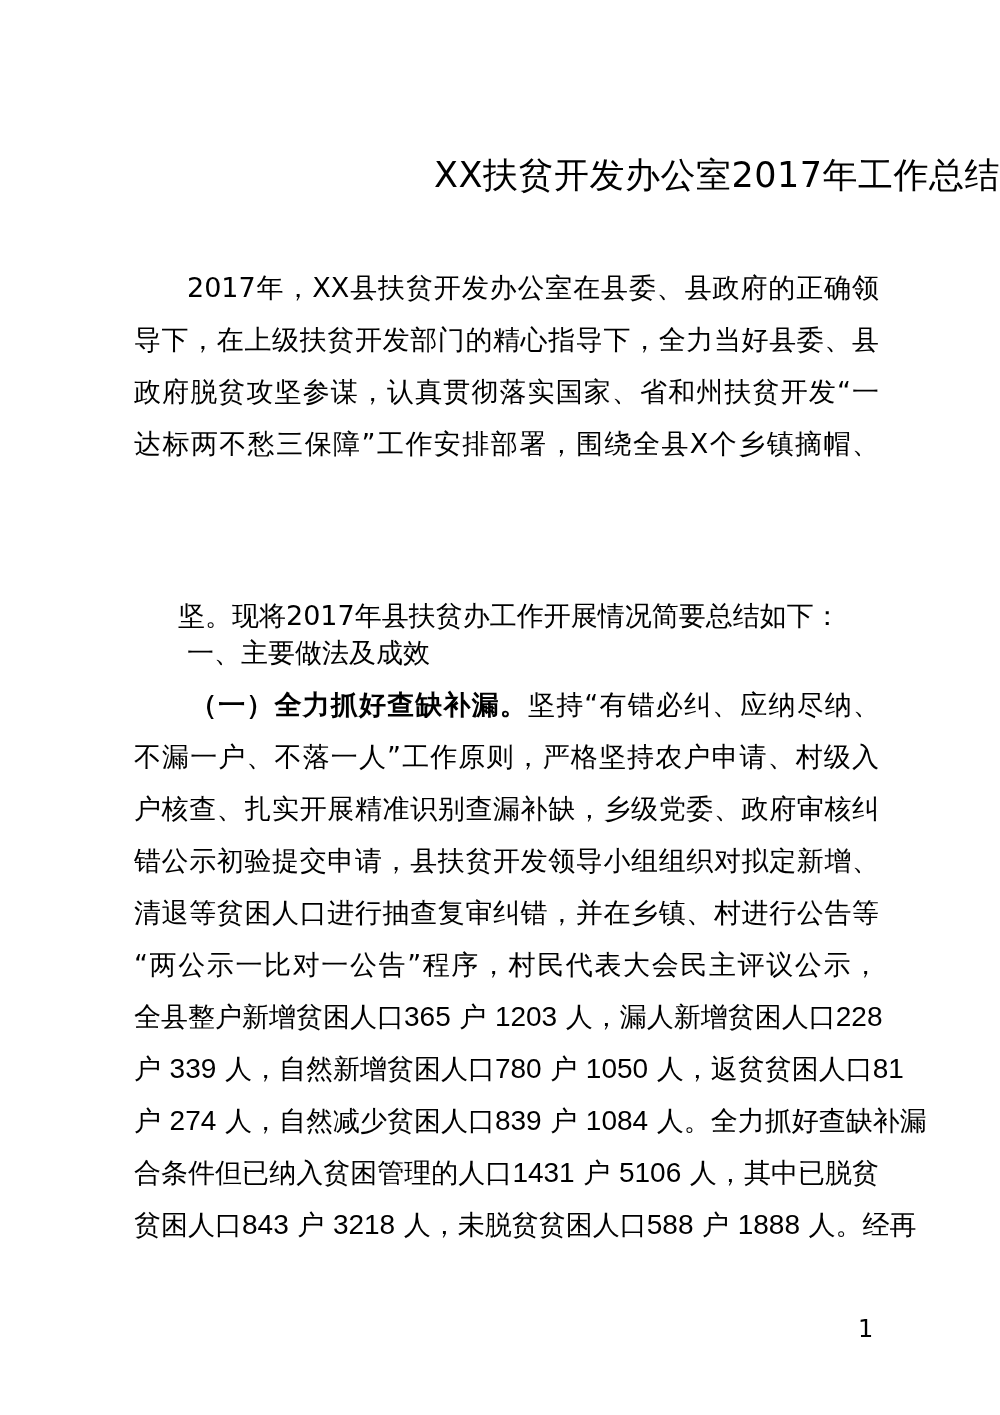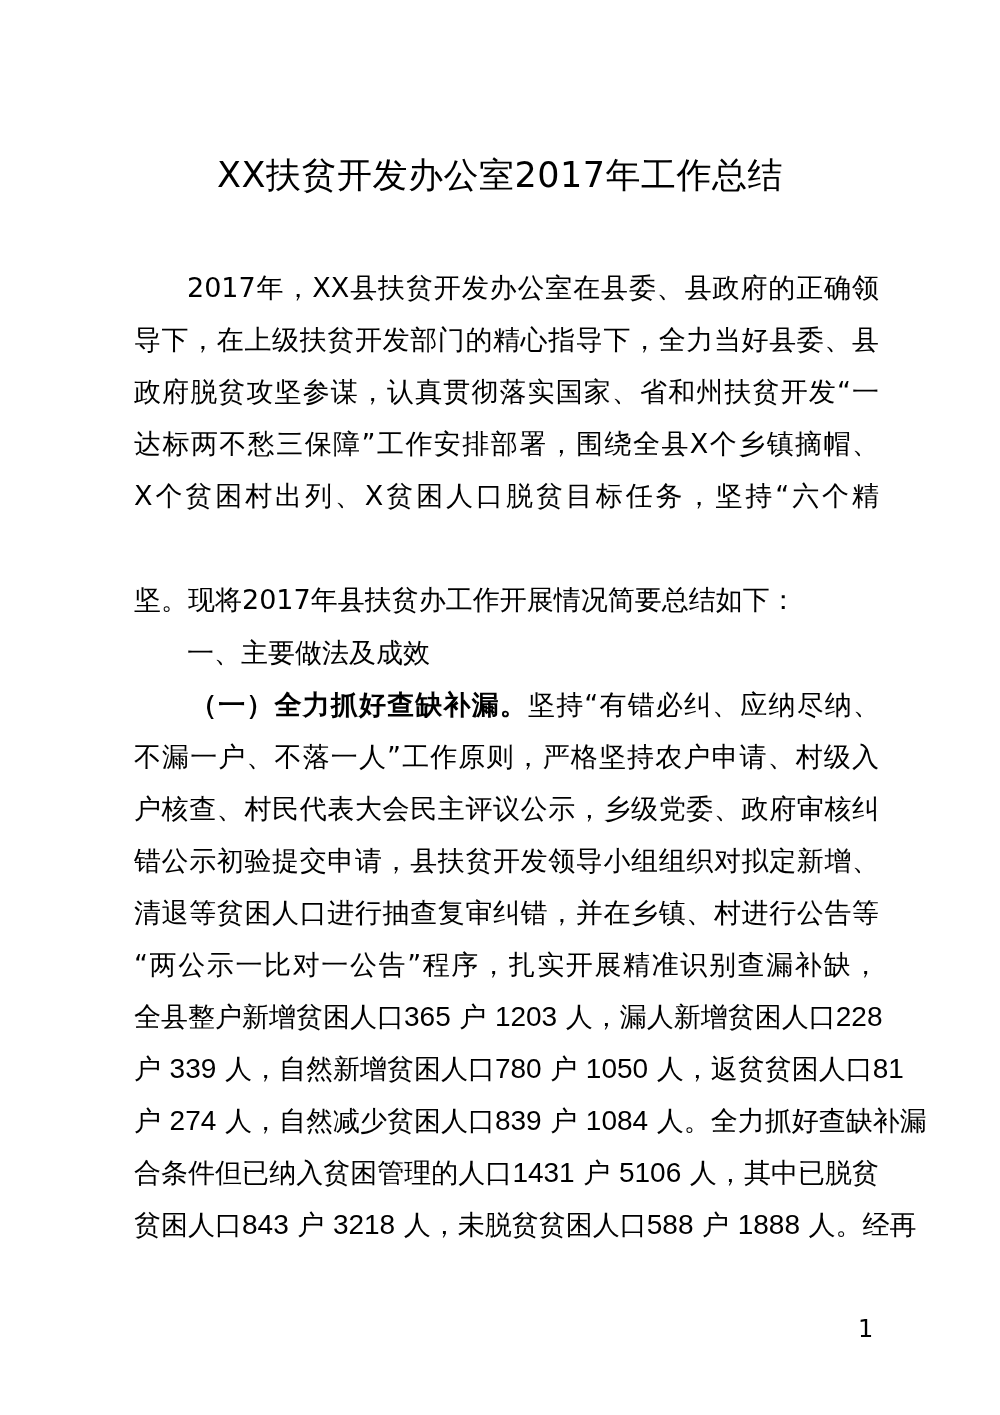--- a/index.html
+++ b/index.html
@@ -20,21 +20,21 @@
     left: 0; top: 0;
     width: 1000px;
     height: 1415px;
     background: #ffffff;
   }
   .title {
     position: absolute;
     top: 150px;
     left: 0;
     width: 1000px;
-    text-align: center;
+    text-align: right;
     font-size: 35px;
     line-height: 50px;
     letter-spacing: 0.5px;
     margin: 0;
     font-weight: normal;
   }
   .line {
     position: absolute;
     left: 134px;
     width: 745px;
@@ -60,33 +60,32 @@
 <body>
 
 <div class="page">
 
   <h1 class="title">XX扶贫开发办公室2017年工作总结</h1>
 
   <div class="line indent" style="top:268px;">2017年，XX县扶贫开发办公室在县委、县政府的正确领</div>
   <div class="line" style="top:320px;">导下，在上级扶贫开发部门的精心指导下，全力当好县委、县</div>
   <div class="line" style="top:372px;">政府脱贫攻坚参谋，认真贯彻落实国家、省和州扶贫开发“一</div>
   <div class="line" style="top:424px;">达标两不愁三保障”工作安排部署，围绕全县X个乡镇摘帽、</div>
-  <div class="line" style="top:476px;">X个贫困村出列、X贫困人口脱贫目标任务，坚持“六个精</div>
-  <div class="line last" style="top:580px;">坚。现将2017年县扶贫办工作开展情况简要总结如下：</div>
+  <div class="line last" style="top:596px;margin-left:44px;">坚。现将2017年县扶贫办工作开展情况简要总结如下：</div>
 
   <div class="line indent last" style="top:633px;">一、主要做法及成效</div>
 
   <div class="line indent" style="top:685px; left:190px; width:690px;">
     <span class="bold">（一）全力抓好查缺补漏。</span><span>坚持“有错必纠、应纳尽纳、</span>
   </div>
   <div class="line" style="top:737px;">不漏一户、不落一人”工作原则，严格坚持农户申请、村级入</div>
-  <div class="line" style="top:789px;">户核查、村民代表大会民主评议公示，乡级党委、政府审核纠</div>
+  <div class="line" style="top:789px;">户核查、扎实开展精准识别查漏补缺，乡级党委、政府审核纠</div>
   <div class="line" style="top:841px;">错公示初验提交申请，县扶贫开发领导小组组织对拟定新增、</div>
   <div class="line" style="top:893px;">清退等贫困人口进行抽查复审纠错，并在乡镇、村进行公告等</div>
-  <div class="line" style="top:945px;">“两公示一比对一公告”程序，扎实开展精准识别查漏补缺，</div>
+  <div class="line" style="top:945px;">“两公示一比对一公告”程序，村民代表大会民主评议公示，</div>
 
   <div class="line" style="top:997px;">
     <span>全县整户新增贫困人口</span><span class="num">365</span> <span>户</span> <span class="num">1203</span> <span>人，漏人新增贫困人口</span><span class="num">228</span>
   </div>
   <div class="line" style="top:1049px;">
     <span>户</span> <span class="num">339</span> <span>人，自然新增贫困人口</span><span class="num">780</span> <span>户</span> <span class="num">1050</span> <span>人，返贫贫困人口</span><span class="num">81</span>
   </div>
   <div class="line" style="top:1101px;">
     <span>户</span> <span class="num">274</span> <span>人，自然减少贫困人口</span><span class="num">839</span> <span>户</span> <span class="num">1084</span> <span>人。全力抓好查缺补漏</span>
   </div>

